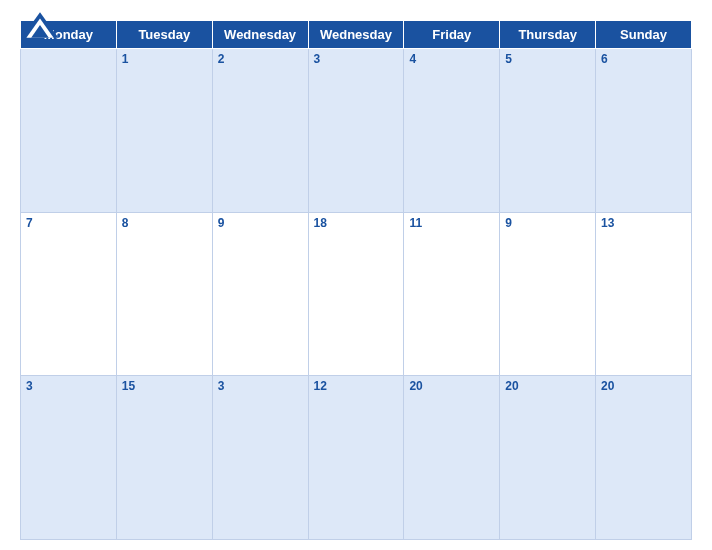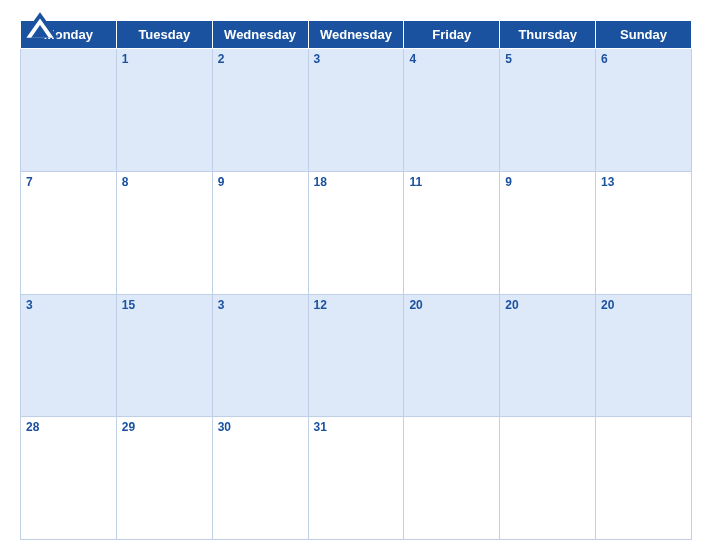--- a/index.html
+++ b/index.html
@@ -167,23 +167,14 @@
       </tr>
       <tr>
         <td>3</td>
         <td>15</td>
         <td>3</td>
         <td>12</td>
         <td>20</td>
         <td>20</td>
         <td>20</td>
       </tr>
-      <tr>
-        <td>28</td>
-        <td>29</td>
-        <td>30</td>
-        <td>31</td>
-        <td class="empty"></td>
-        <td class="empty"></td>
-        <td class="empty"></td>
-      </tr>
     </tbody>
 </table>
 
 </body></html>

